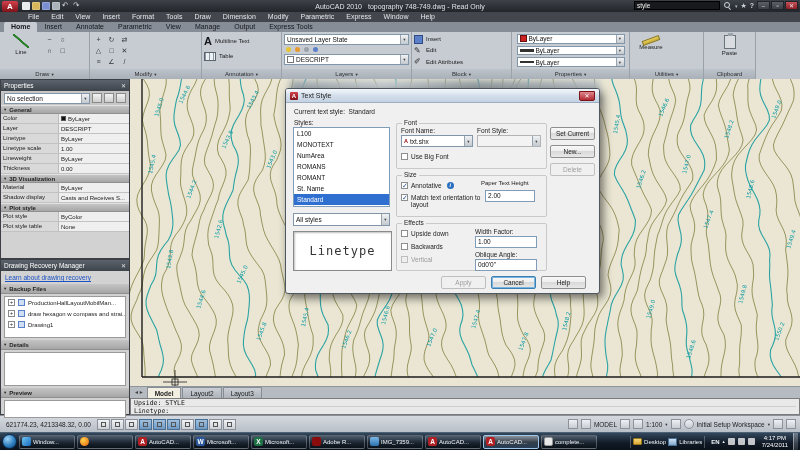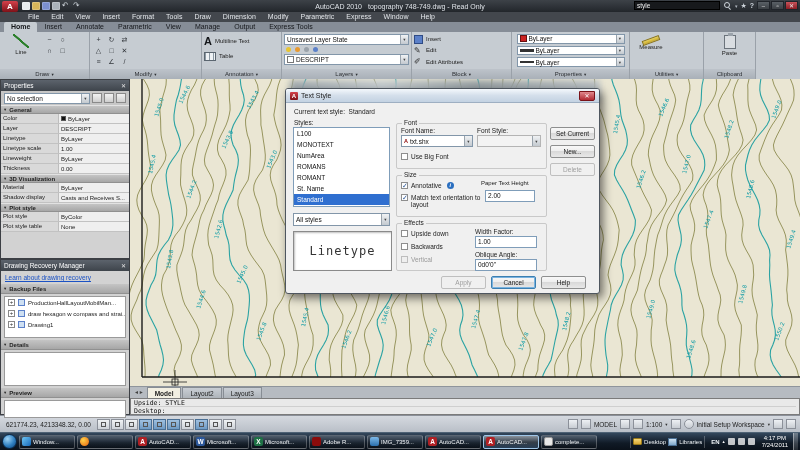--- a/index.html
+++ b/index.html
@@ -718,21 +718,21 @@
     <span class="lt-arrows">◂ ▸</span>
     <div id="layout-tabs-list" style="display:flex;gap:1px">
         <div class="lt-tab active">Model</div>
         <div class="lt-tab">Layout2</div>
         <div class="lt-tab">Layout3</div>
       </div>
   </div>
 
   <div id="cmdline">
     <div class="cmd-history">Upside: STYLE</div>
-    <div class="cmd-input">Desktop:</div>
+    <div class="cmd-input">Linetype:</div>
   </div>
 
   <div id="statusbar">
     <span id="sb-coords">621774.23, 4213348.32, 0.00</span>
     <div id="sb-toggles">
         <span class="sb-toggle">
           <i class="sb-dot"></i>
         </span>
         <span class="sb-toggle">
           <i class="sb-dot"></i>

